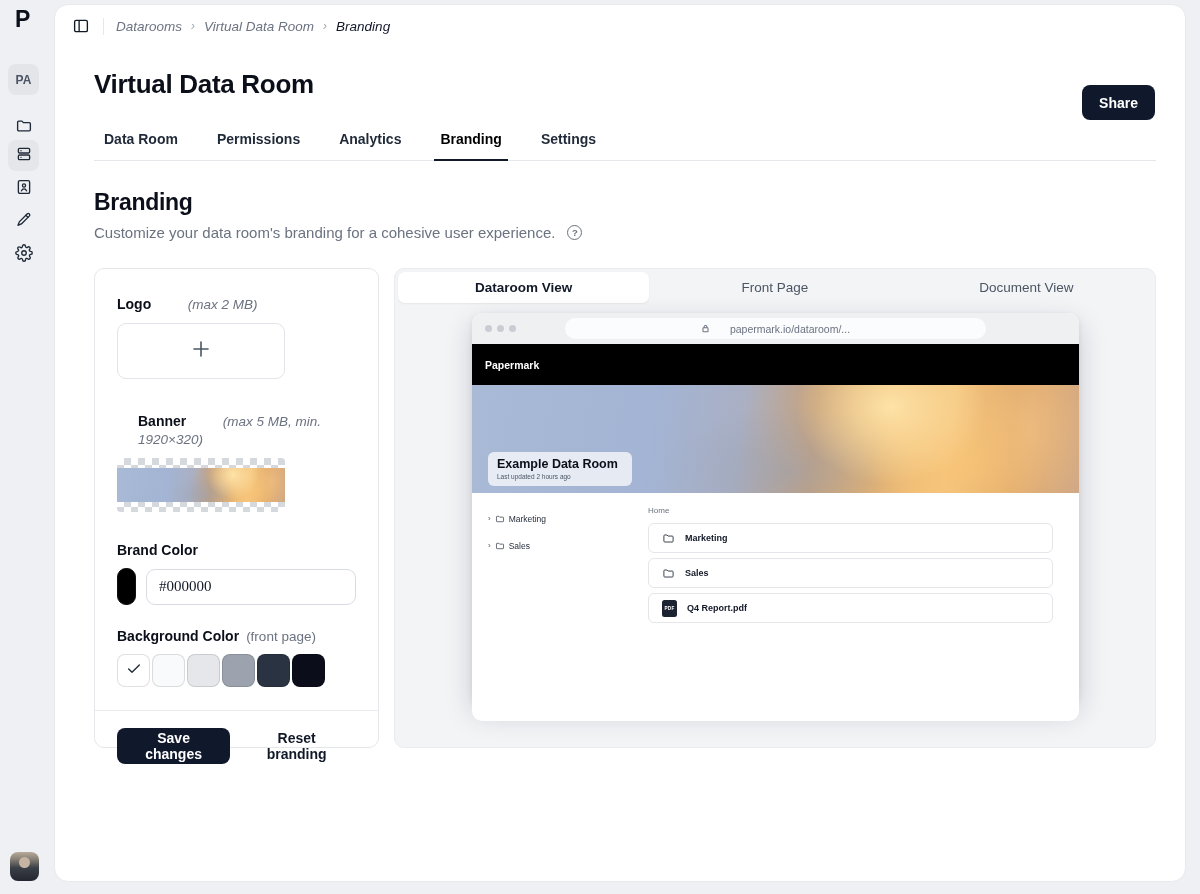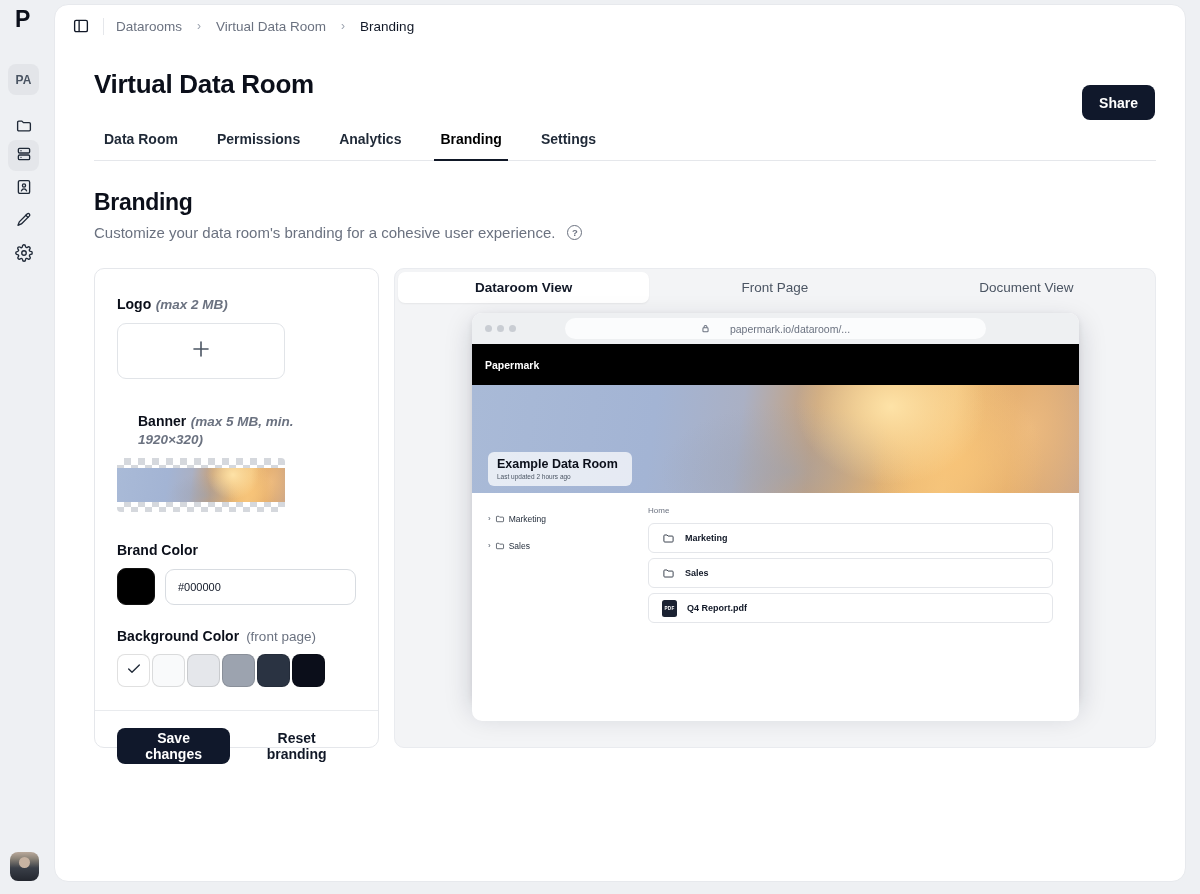--- a/index.html
+++ b/index.html
@@ -18,21 +18,21 @@
                  background:linear-gradient(180deg,#b9a99b 0%,#8d8579 22%,#3a3f48 55%,#23262e 100%); overflow:hidden; }
   .rail-avatar::after { content:""; position:absolute; left:9px; top:5px; width:11px; height:11px; border-radius:50%; background:#c7b3a2; }
 
   
   .card { position:absolute; left:54px; top:4px; width:1132px; height:878px; background:#ffffff; border:1px solid #e7e9ed; border-radius:14px; }
 
   .topbar { position:absolute; left:16px; top:11px; display:flex; align-items:center; gap:12px; }
   .panel-toggle { width:20px; height:20px; display:flex; align-items:center; justify-content:center; cursor:pointer; }
   .panel-toggle svg { width:18px; height:18px; stroke:#111827; fill:none; stroke-width:1.8; }
   .top-divider { width:1px; height:17px; background:#e5e7eb; }
-  .breadcrumb { display:flex; align-items:flex-start; gap:15px; font-size:13.5px; }
+  .breadcrumb { display:flex; align-items:flex-start; gap:9px; font-size:13.5px;font-style:italic; }
   .crumb { color:#6b7280; cursor:pointer; }
   .crumb-sep { color:#9ca3af; font-size:12px; }
   .crumb.current { color:#111827; font-weight:500; }
 
   .page-title { position:absolute; left:39px; top:64px; font-size:26px; font-weight:700; letter-spacing:-.3px; color:#0b0f1a; }
   .share-btn { position:absolute; right:30px; top:62px; height:35px; padding:0 17px; background:#10182b; color:#fff; border:none;
                border-radius:8px; font-size:14px; font-weight:600; font-family:inherit; cursor:pointer;margin-top:18px; }
 
   .tabs { position:absolute; left:39px; top:120px; width:1062px; border-bottom:1px solid #e5e7eb; display:flex; gap:19px; }
   .tab { padding:6px 10px 13px; font-size:14px; font-weight:600; color:#1f2937; cursor:pointer; position:relative; }
@@ -40,41 +40,41 @@
   .tab.active::after { content:""; position:absolute; left:4px; right:4px; bottom:-1px; height:2px; background:#111827; }
 
   .section-title { position:absolute; left:39px; top:184px; font-size:23px; font-weight:700; letter-spacing:-.3px; color:#0b0f1a; }
   .section-sub { position:absolute; left:39px; top:219px; font-size:15px; color:#6b7280; display:flex; align-items:center; gap:12px; }
   .help-circle { width:15px; height:15px; border:1.4px solid #6b7280; border-radius:50%; display:inline-flex; align-items:center; justify-content:center;
                  font-size:9.5px; font-weight:700; color:#6b7280; cursor:pointer; }
 
   
   .form-panel { position:absolute; left:39px; top:263px; width:285px; height:480px; background:#fff; border:1px solid #e5e7eb; border-radius:10px; padding:26px 22px 0; }
   .field-label { font-size:14px; font-weight:700; color:#0b0f1a; }
-  .field-hint { font-size:13.5px; font-style:italic; color:#6b7280; font-weight:700; }
+  .field-hint { font-size:13.5px; font-style:italic; color:#6b7280; font-weight:400;margin-left:32px; }
   .hint-plain { font-size:13.5px; color:#6b7280; font-weight:400; }
   .upload-box { margin-top:10px; width:168px; height:56px; border:1px solid #e1e4e8; border-radius:9px; display:flex; align-items:center; justify-content:center; cursor:pointer; }
   .upload-box svg { width:24px; height:24px; stroke:#4b5563; stroke-width:1.6; fill:none; stroke-linecap:round; }
   .banner-row { margin-top:33px;padding-left:21px; }
   .banner-thumb { margin-top:10px; width:168px; height:54px; border-radius:4px; position:relative; cursor:pointer;
                   background:conic-gradient(#d5d8dd 25%, #ffffff 0 50%, #d5d8dd 0 75%, #ffffff 0); background-size:14px 14px; }
   .banner-img, .site-banner {
     background:
       radial-gradient(ellipse 26% 120% at 69% 20%, rgba(255,229,170,.95), transparent 60%),
       radial-gradient(ellipse 22% 130% at 80% 70%, rgba(248,196,120,.9), transparent 65%),
       radial-gradient(ellipse 18% 140% at 92% 40%, rgba(240,190,130,.8), transparent 60%),
       radial-gradient(ellipse 30% 90% at 52% 80%, rgba(150,160,180,.5), transparent 70%),
       linear-gradient(98deg,#a9bad7 0%,#a3b4d4 30%,#aab0c4 44%,#c7a17a 56%,#e9b46e 68%,#f2c47e 78%,#dfa868 88%,#cfa887 100%);
   }
   .banner-img { position:absolute; left:0; right:0; top:10px; bottom:10px; }
   .color-row-label { margin-top:29px; }
   .brand-color-row { margin-top:9px; display:flex; align-items:center; gap:10px; }
   .color-chip { width:38px; height:37px; border-radius:9px; background:#000; border:1px solid #111; cursor:pointer; }
-  .hex-input { flex:1; height:36px; border:1px solid #d8dce1; border-radius:9px; padding:0 12px; font-size:11px; color:#111827;
-               font-family:Liberation Sans, sans-serif; background:#fff; }
+  .hex-input { flex:1; height:36px; border:1px solid #d8dce1; border-radius:9px; padding:0 12px; font-size:15px; color:#111827;
+               font-family:Liberation Serif, serif; background:#fff; }
   .bg-label-row { margin-top:23px; display:flex; align-items:baseline; gap:7px; }
   .swatch-row { margin-top:10px; display:flex; gap:2px; }
   .swatch { width:33px; height:33px; border-radius:8px; border:1px solid rgba(0,0,0,.12); cursor:pointer; display:flex; align-items:center; justify-content:center; }
   .swatch svg { width:16px; height:16px; stroke:#1f2937; stroke-width:2; fill:none; stroke-linecap:round; stroke-linejoin:round; }
   .form-footer { margin:23px -22px 0; border-top:1px solid #e9ebee; padding:17px 22px 16px; display:flex; align-items:center; gap:7px; }
   .save-btn { height:36px; padding:0 15px; background:#10182b; color:#fff; border:none; border-radius:8px; font-size:14px; font-weight:600; font-family:inherit; cursor:pointer; }
   .reset-btn { height:36px; padding:0 14px; background:transparent; border:none; font-size:14px; font-weight:600; color:#111827; font-family:inherit; cursor:pointer; }
 
   
   .preview-panel { position:absolute; left:339px; top:263px; width:762px; height:480px; background:#f3f4f6; border:1px solid #e9ebef; border-radius:10px; }

